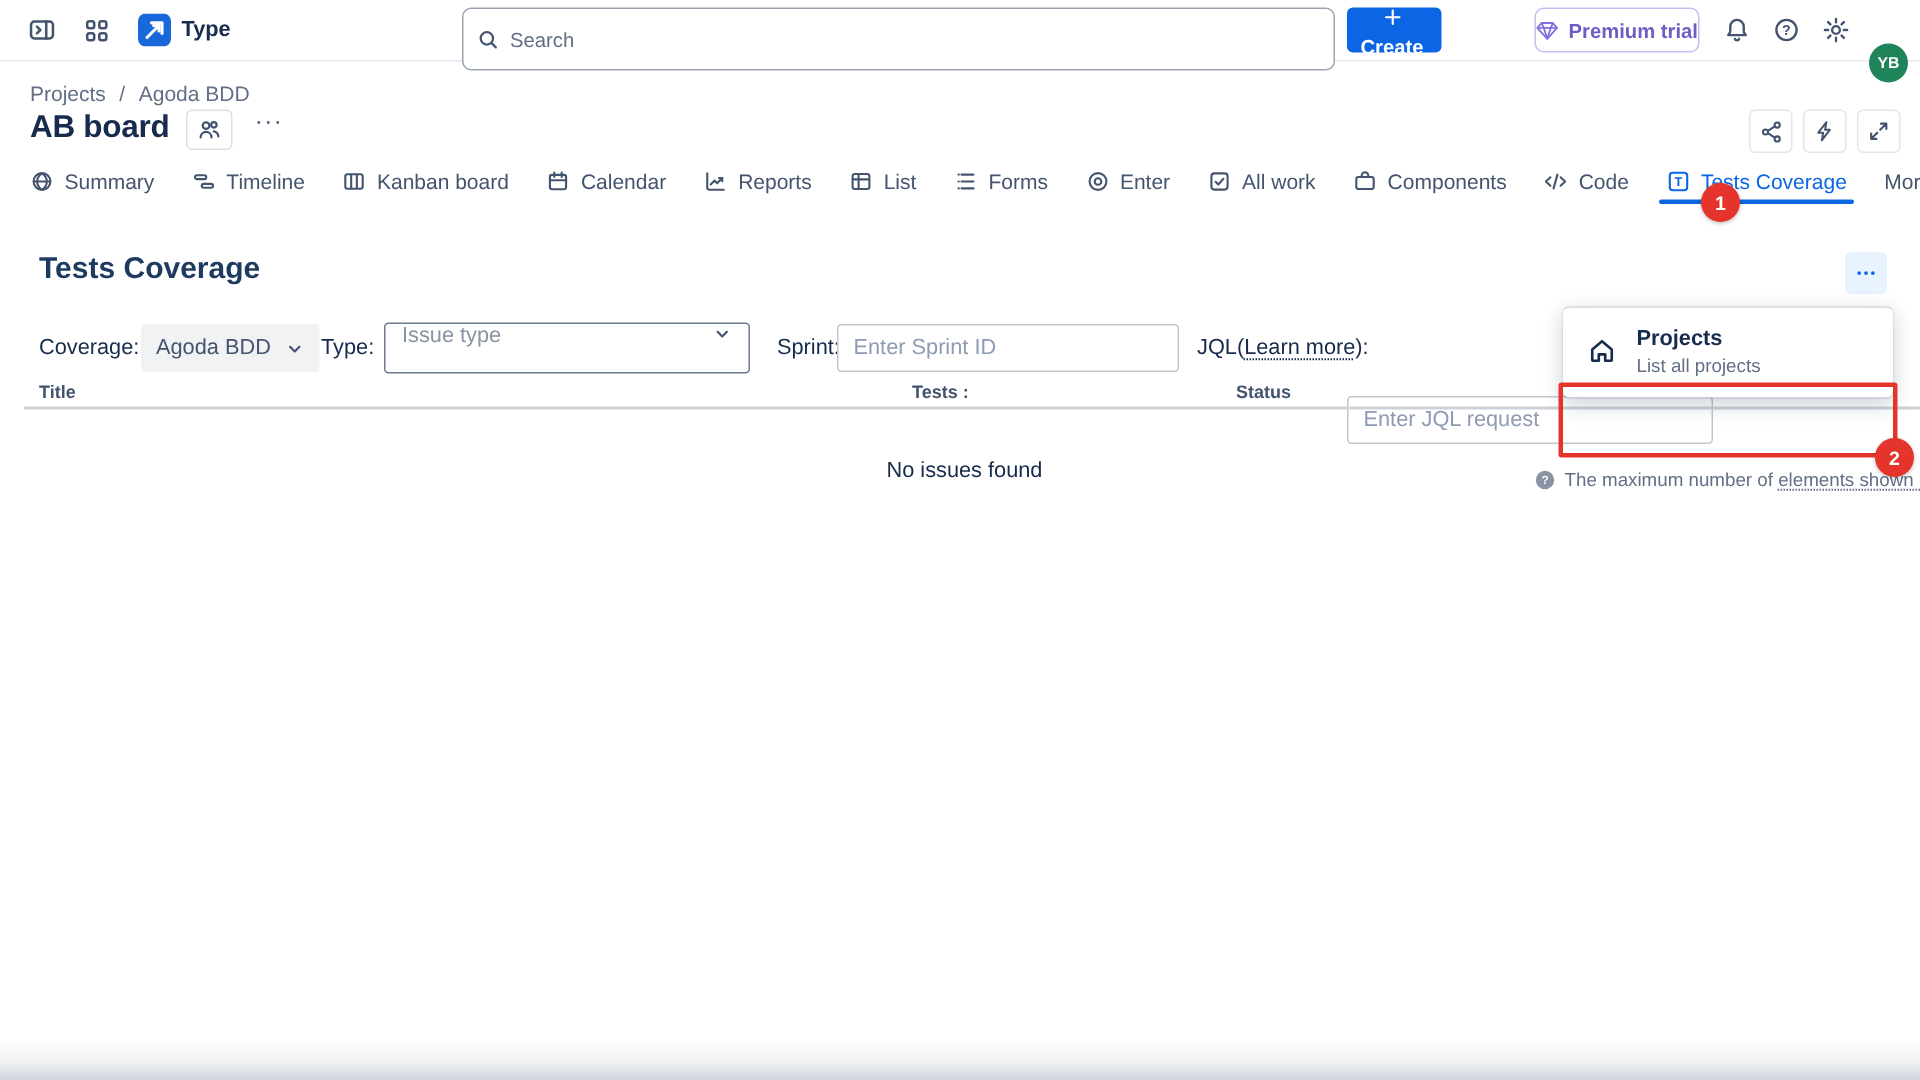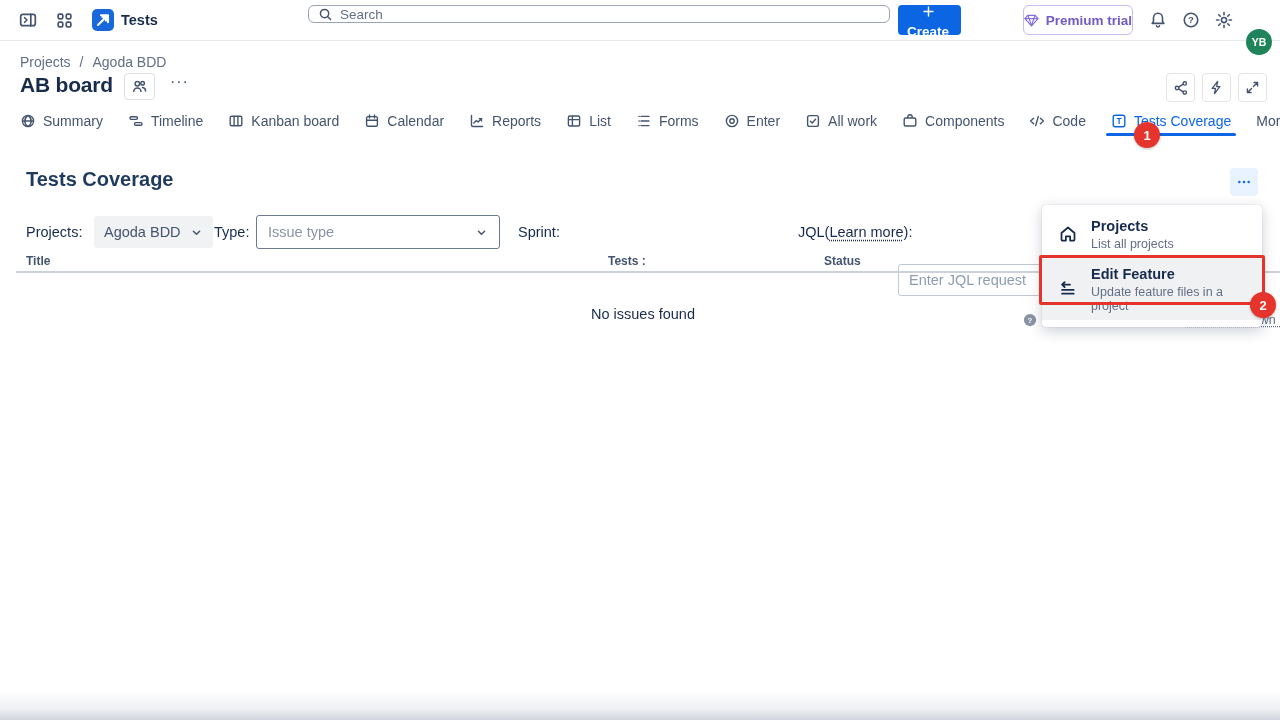--- a/index.html
+++ b/index.html
@@ -9,21 +9,21 @@
   svg { display:block; }
 
   
   .nav { position:absolute; top:0; left:0; right:0; height:41px; background:#fff;
          border-bottom:1px solid #e8eaee; z-index:5; }
   .nav-left { position:absolute; left:14px; top:0; height:40px; display:flex; align-items:center; gap:8px; }
   .nbtn { width:28px; height:28px; display:flex; align-items:center; justify-content:center;
           color:#44546F; border-radius:4px; cursor:pointer; }
   .logo-wrap { display:flex; align-items:center; gap:7px; margin-left:6px; }
   .logo-name { font-size:14.5px; font-weight:700; color:#172B4D; }
-  .search { position:absolute; left:308px; top:5px; width:582px; height:18px;
+  .search { position:absolute; left:308px; top:5px; width:582px; height:42px;
             border:1px solid #9aa4b2; border-radius:6px; background:#fff;
             display:flex; align-items:center; padding:0 9px; gap:7px; }
   .search input { border:0; outline:0; flex:1; font:13.5px "Liberation Sans",sans-serif; color:#172B4D; background:transparent; }
   .search input::placeholder { color:#626F86; }
   .create { position:absolute; left:898px; top:5px; height:30px; padding:0 12px 0 9px;
             background:#0C66E4; color:#fff; border:0; border-radius:4px; font:600 13.5px "Liberation Sans",sans-serif;
             display:flex; align-items:center; gap:6px; cursor:pointer;flex-direction:column; }
   .nav-right { position:absolute; right:8px; top:0; height:40px; display:flex; align-items:center; gap:5px; }
   .premium { height:30px; padding:0 0; border:1px solid #c5bcf3; border-radius:6px; background:#fff;
              color:#6E5DC6; font:600 13.5px "Liberation Sans",sans-serif; display:flex; align-items:center; gap:7px;
@@ -57,21 +57,21 @@
   .content-heading { position:absolute; left:26px; top:168px; font-size:20px; font-weight:700; color:#1E3A5F; }
   .dots-btn { position:absolute; left:1230px; top:168px; width:28px; height:28px; background:#E9F2FF;
               border:0; border-radius:4px; display:flex; align-items:center; justify-content:center; cursor:pointer; }
 
   .filters { position:absolute; left:0; top:215px; right:0; height:36px; }
   .flabel { position:absolute; top:9px; font-size:14.5px; color:#172B4D; }
   .chip { position:absolute; left:94px; top:1px; height:32px; padding:0 10px; background:#F1F2F4;
           border:0; border-radius:3px; display:flex; align-items:center; gap:9px; cursor:pointer;
           font:500 14.5px "Liberation Sans",sans-serif; color:#44546F; }
   .type-select { position:absolute; left:256px; top:0; width:244px; height:34px; background:#fff;
-                 border:1.5px solid #6b7a90; border-radius:3px; display:flex; align-items:center;
+                 border:1.5px solid #6b7a90; border-radius:3px; display:flex; 
                  padding:0 11px; cursor:pointer; }
   .type-select .ph { flex:1; font-size:14.5px; color:#8993A4; }
   .finput { position:absolute; top:1px; height:32px; border:1px solid #c1c7d0; border-radius:3px;
             padding:0 10px; font:14.5px "Liberation Sans",sans-serif; color:#172B4D; background:#fff; }
   .finput::placeholder { color:#8f9bb3; }
   .jql-label { position:absolute; left:798px; top:9px; font-size:14.5px; color:#172B4D; white-space:nowrap; }
   .jql-label .lm { text-decoration:underline dotted; text-underline-offset:3px; cursor:pointer; }
 
   .thead-cell { position:absolute; top:254px; font-size:12px; font-weight:700; color:#44546F; }
   .tdivider { position:absolute; left:16px; right:0; top:271px; height:2px; background:#cdd2d9; }
@@ -126,21 +126,21 @@
       </span>
       <span class="logo-wrap">
         <svg width="22" height="22" viewBox="0 0 22 22">
             <rect width="22" height="22" rx="5" fill="#1868DB"></rect>
             <g stroke="#fff" stroke-width="2.1" fill="none" stroke-linecap="round" stroke-linejoin="round">
               <path d="M6 16l8-8"></path>
               <path d="M10.4 8H14v3.6"></path>
               <path d="M9 6.2h7v7"></path>
             </g>
           </svg>
-        <span class="logo-name">Tests</span>
+        <span class="logo-name">Type</span>
       </span>
     </div>
 
     <div class="search">
       <span>
         <svg width="15" height="15" viewBox="0 0 16 16" fill="none" stroke="#44546F" stroke-width="1.6" stroke-linecap="round">
             <circle cx="7" cy="7" r="4.4"></circle>
             <path d="m10.4 10.4 3 3"></path>
           </svg>
       </span>
@@ -357,41 +357,42 @@
     <span>
       <svg width="16" height="16" viewBox="0 0 16 16">
           <circle cx="3.4" cy="8" r="1.25" fill="#0C66E4"></circle>
           <circle cx="8" cy="8" r="1.25" fill="#0C66E4"></circle>
           <circle cx="12.6" cy="8" r="1.25" fill="#0C66E4"></circle>
         </svg>
     </span>
   </button>
 
   <div class="filters">
-    <span class="flabel" style="left:26px">Projects:</span>
+    <span class="flabel" style="left:26px">Coverage:</span>
     <button class="chip">
       <span>Agoda BDD</span>
       <span>
         <svg width="13" height="13" viewBox="0 0 16 16" fill="none" stroke="#44546F" stroke-width="1.8" stroke-linecap="round" stroke-linejoin="round">
             <path d="m4.2 6.4 3.8 3.8 3.8-3.8"></path>
           </svg>
       </span>
     </button>
 
     <span class="flabel" style="left:214px">Type:</span>
     <div class="type-select">
       <span class="ph">Issue type</span>
       <span>
         <svg width="13" height="13" viewBox="0 0 16 16" fill="none" stroke="#44546F" stroke-width="1.8" stroke-linecap="round" stroke-linejoin="round">
             <path d="m4.2 6.4 3.8 3.8 3.8-3.8"></path>
           </svg>
       </span>
     </div>
 
     <span class="flabel" style="left:518px">Sprint:</span>
+    <input class="finput" style="left: 558px; width: 228px;" placeholder="Enter Sprint ID">
 
     <span class="jql-label"><span>JQL(</span><span class="lm">Learn more</span><span>):</span></span>
     <input class="finput" style="left: 898px; width: 244px; margin-top: 48px;" placeholder="Enter JQL request">
   </div>
 
   <span class="thead-cell" style="left:26px">Title</span>
   <span class="thead-cell" style="left:608px">Tests :</span>
   <span class="thead-cell" style="left:824px">Status</span>
   <div class="tdivider"></div>
 
@@ -412,32 +413,20 @@
       <span class="mi-icon">
         <svg width="20" height="20" viewBox="0 0 16 16" fill="none" stroke="#172B4D" stroke-width="1.4" stroke-linejoin="round">
             <path d="M2.8 7.2 8 2.8l5.2 4.4v5.3a.7.7 0 0 1-.7.7H9.7v-3.4H6.3v3.4H3.5a.7.7 0 0 1-.7-.7z"></path>
           </svg>
       </span>
       <span>
         <div class="mi-title">Projects</div>
         <div class="mi-sub">List all projects</div>
       </span>
     </div>
-    <div class="menu-item hl">
-      <span class="mi-icon">
-        <svg width="20" height="20" viewBox="0 0 16 16" fill="none" stroke="#172B4D" stroke-width="1.5" stroke-linecap="round" stroke-linejoin="round">
-            <path d="M9.5 4.5h-6M5.3 2.5 3.3 4.5l2 2"></path>
-            <path d="M3.3 8.7h9.2M3.3 11.7h9.2"></path>
-          </svg>
-      </span>
-      <span>
-        <div class="mi-title">Edit Feature</div>
-        <div class="mi-sub">Update feature files in a project</div>
-      </span>
-    </div>
   </div>
 
   <div class="red-box"></div>
   <div class="step-badge" id="badge1">1</div>
   <div class="step-badge" id="badge2">2</div>
 
   <div class="bottom-shade"></div>
 </div>
 
 </body></html>

